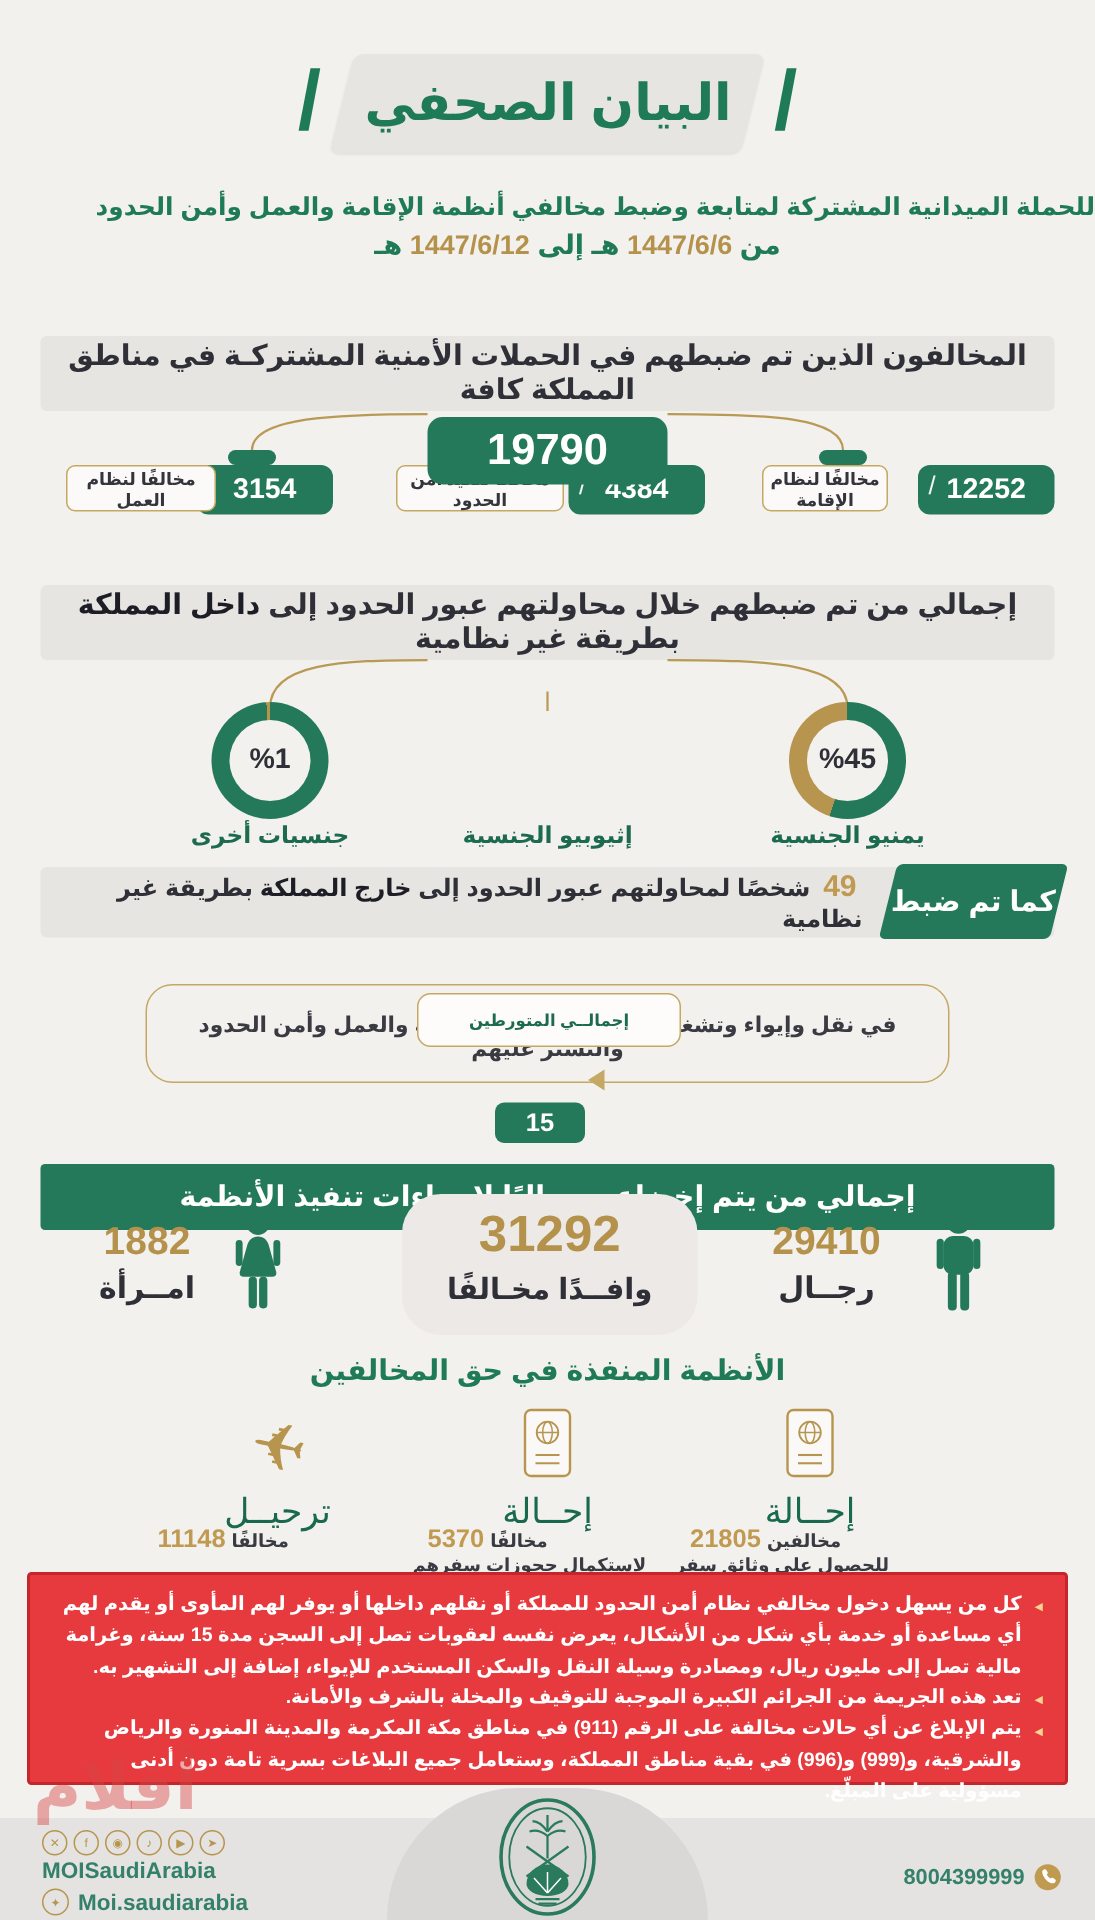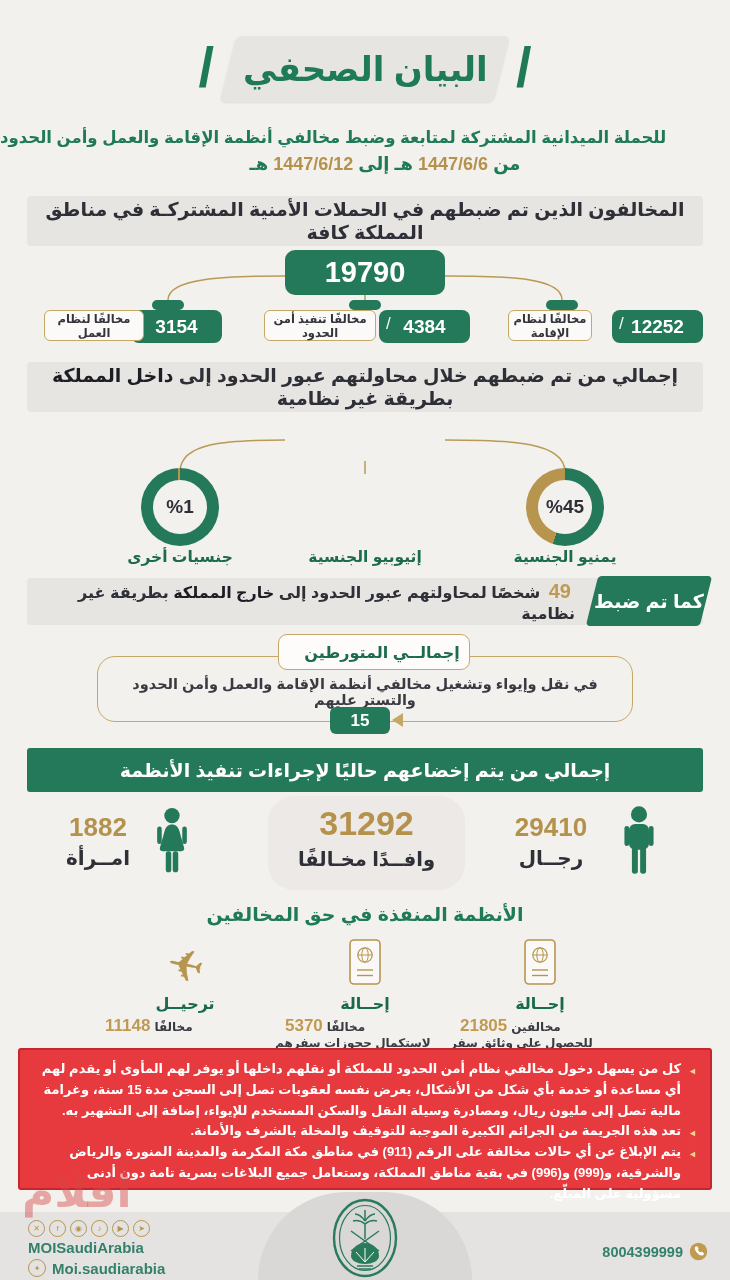--- a/index.html
+++ b/index.html
@@ -1,25 +1,25 @@
 <!DOCTYPE html>
 <html lang="ar"><head>
 <meta charset="utf-8">
 <style>
   html,body{margin:0;padding:0;}
   body{font-family:"Liberation Sans","DejaVu Sans",sans-serif;}
   #stage{position:relative;width:730px;height:1280px;background:#f3f1ee;overflow:hidden;direction:rtl;}
   .abs{position:absolute;}
-  .ctr{display:flex;align-items:center;justify-content:center;}
+  .ctr{display:flex;align-items:center;justify-content:center;margin-top:28px;}
   
   .title-row{top:30px;left:0;width:730px;height:78px;display:flex;align-items:center;justify-content:center;gap:14px;}
   .tslash{font-size:56px;font-weight:700;color:#1f7a57;line-height:1;transform:translateY(-2px);}
   .title-box{width:274px;height:66px;background:#e7e5e2;border-radius:6px;transform:skewX(-14deg);display:flex;align-items:center;justify-content:center;box-shadow:0 1px 2px rgba(0,0,0,.08);}
   .title-box span{transform:skewX(14deg);font-size:34px;font-weight:800;color:#1f7a57;}
-  .subtitle{top:128px;left:0;width:730px;text-align:left;font-size:16.5px;font-weight:700;color:#1f7a57;}
+  .subtitle{top:128px;left:0;width:730px;text-align:right;font-size:16.5px;font-weight:700;color:#1f7a57;}
   .dates{top:153px;left:0;width:730px;text-align:center;font-size:18px;font-weight:800;color:#1f7a57;padding-left:20px;}
   .dates .num{color:#b5924c;}
   
   .banner{left:27px;width:676px;height:50px;background:#e7e5e2;border-radius:4px;font-weight:800;color:#2f2f37;font-size:19px;text-align:center;box-sizing:border-box;padding:0 12px;}
   .banner .heavy{color:#1d1d25;font-weight:900;}
   .greenbanner{left:27px;width:676px;height:44px;background:#24795a;border-radius:3px;color:#fff;font-weight:800;font-size:19px;text-align:center;}
   
   .totalbox{left:285px;width:160px;height:45px;background:#24795a;border-radius:10px;color:#fff;font-size:29px;font-weight:800;z-index:2;}
   .pill{width:32px;height:10px;border-radius:5px;background:#24795a;top:300px;}
   .connector{left:0;width:730px;pointer-events:none;}
@@ -32,33 +32,33 @@
   .dlabel{top:548px;width:140px;text-align:center;font-size:15.5px;font-weight:700;color:#1d6b4f;}
   
   .outstrip{top:578px;left:27px;width:676px;height:47px;background:#e7e5e2;border-radius:4px;box-sizing:border-box;padding:4px 128px 4px 30px;display:flex;align-items:center;}
   .outtext{font-size:16px;font-weight:700;color:#2f2f37;text-align:right;line-height:1.3;}
   .outtext .count{color:#c19a52;font-size:20px;font-weight:800;padding:0 4px;}
   .outtext .heavy{color:#1d1d25;font-weight:900;}
   .ribbon{top:576px;left:592px;width:114px;height:50px;background:#24795a;transform:skewX(-14deg);border-radius:4px;z-index:2;display:flex;align-items:center;justify-content:center;}
   .ribbon span{transform:skewX(14deg);color:#fff;font-size:19px;font-weight:800;}
   
   .invouter{top:656px;left:97px;width:536px;height:66px;border:1.6px solid #c5a863;border-radius:18px;box-sizing:border-box;}
-  .invchip{top:634px;left:278px;width:174px;height:34px;background:#fdfcfa;border:1.6px solid #c5a863;border-radius:9px;color:#1d6b4f;font-size:16px;font-weight:800;z-index:2;padding-left:16px;}
+  .invchip{top:634px;left:278px;width:174px;height:34px;background:#fdfcfa;border:1.6px solid #c5a863;border-radius:9px;color:#1d6b4f;font-size:11px;font-weight:800;z-index:2;}
   .invbody{top:676px;left:120px;width:490px;text-align:center;font-size:14.5px;font-weight:600;color:#3a3a42;}
   .inv15{top:707px;left:330px;width:60px;height:27px;background:#24795a;border-radius:6px;color:#fff;font-size:17px;font-weight:800;z-index:2;}
   .invarrow{top:713px;left:392px;width:0;height:0;border-top:7px solid transparent;border-bottom:7px solid transparent;border-right:11px solid #c5a863;}
   
   .blob{top:796px;left:268px;width:197px;height:94px;border-radius:26px;background:#ece9e6;}
   .statval{font-weight:800;color:#b5924c;text-align:center;}
   .statlbl{font-weight:800;color:#2f2f37;text-align:center;}
   .personicon{top:804px;height:76px;}
   
   .actitle{top:903px;left:0;width:730px;text-align:center;font-size:19px;font-weight:800;color:#1f7a57;}
   .acticon{top:936px;height:52px;display:flex;align-items:flex-end;justify-content:center;}
-  .actname{top:994px;width:140px;text-align:center;font-size:16px;font-weight:700;color:#19694e;}
+  .actname{top:994px;width:140px;text-align:center;font-size:23px;font-weight:400;color:#19694e;}
   .actval{top:1016px;width:160px;text-align:left;direction:ltr;font-size:12px;font-weight:700;color:#3a3a42;}
   .actval .v{color:#c19a52;font-size:17px;font-weight:800;padding-right:4px;}
   .actdesc{top:1036px;width:180px;text-align:left;font-size:12px;font-weight:700;color:#3a3a42;}
   
   .warn{top:1048px;left:18px;width:694px;height:142px;background:#e73a3e;border:2px solid #c5262c;border-radius:3px;box-sizing:border-box;padding:9px 13px;}
   .bullet{display:flex;direction:rtl;gap:7px;color:#fff;font-size:13px;font-weight:700;line-height:1.6;text-align:right;}
   .bmark{color:#f6d68c;font-size:9px;padding-top:5px;}
   
   .footer{top:1212px;left:0;width:730px;height:68px;background:#e4e3e1;}
   .arch{top:1192px;left:258px;width:214px;height:88px;border-radius:107px 107px 0 0;background:#d9d8d6;}

